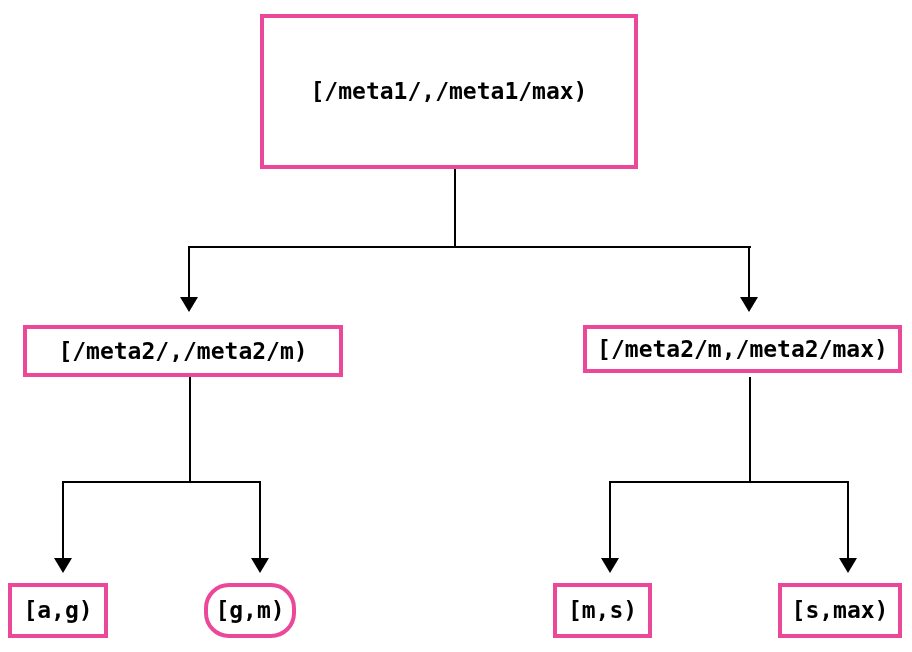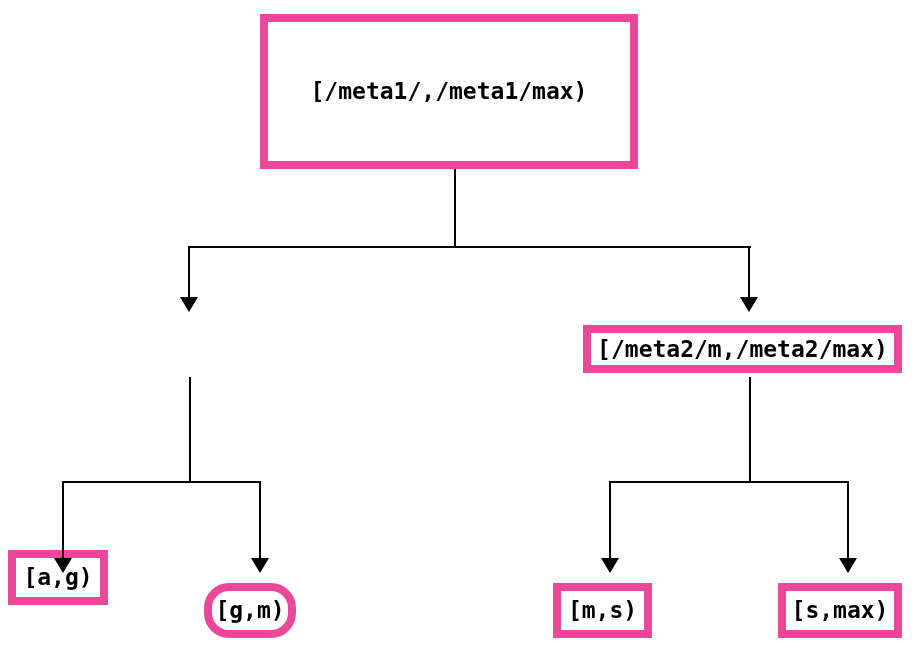--- a/index.html
+++ b/index.html
@@ -11,21 +11,21 @@
     position: relative;
     width: 912px;
     height: 652px;
     background: #ffffff;
     font-family: "DejaVu Sans Mono", monospace;
     overflow: hidden;
   }
   .node {
     position: absolute;
     box-sizing: border-box;
-    border: 8px solid #ec4899;
+    border: 4px solid #ec4899;
     background: #ffffff;
     color: #000000;
     display: flex;
     align-items: center;
     justify-content: center;
     font-size: 23px;
     font-weight: bold;
     white-space: pre;
     line-height: 1;
   }
@@ -45,21 +45,21 @@
     height: 0;
     border-left: 9px solid transparent;
     border-right: 9px solid transparent;
     border-top: 15px solid #000000;
   }
 
   
   #n-root  { left: 260px; top: 14px;  width: 378px; height: 155px; }
   #n-left  { left: 23px;  top: 325px; width: 320px; height: 52px; }
   #n-right { left: 583px; top: 325px; width: 319px; height: 48px; }
-  #n-leaf1 { left: 8px;   top: 550px; width: 100px; height: 55px; }
+  #n-leaf1 { left: 8px;   top: 583px; width: 100px; height: 55px; }
   #n-leaf2 { left: 204px; top: 583px; width: 92px; height: 55px; border-radius: 25px; }
   #n-leaf3 { left: 553px; top: 583px; width: 99px;  height: 55px; }
   #n-leaf4 { left: 778px; top: 583px; width: 124px; height: 55px; }
 
   
   #e-root-stem   { left: 454px; top: 169px; height: 79px; }
   #e-rail-1      { left: 188px; top: 246px; width: 563px; }
   #e-drop-left   { left: 188px; top: 246px; height: 54px; }
   #e-drop-right  { left: 748px; top: 246px; height: 54px; }
   #a-left        { left: 180px; top: 297px; }
@@ -80,20 +80,21 @@
   #e-drop-r2     { left: 847px; top: 481px; height: 78px; }
   #a-leaf3       { left: 601px; top: 558px; }
   #a-leaf4       { left: 839px; top: 558px; }
 </style>
 </head>
 <body>
 
 <div class="canvas">
 
   <div class="node" id="n-root">[/meta1/,/meta1/max)</div>
+  <div class="node" id="n-left">[/meta2/,/meta2/m)</div>
   <div class="node" id="n-right">[/meta2/m,/meta2/max)</div>
   <div class="node" id="n-leaf1">[a,g)</div>
   <div class="node" id="n-leaf2">[g,m)</div>
   <div class="node" id="n-leaf4">[s,max)</div>
   <div class="node" id="n-leaf3">[m,s)</div>
 
   <div class="vl" id="e-root-stem"></div>
   <div class="hl" id="e-rail-1"></div>
   <div class="vl" id="e-drop-left"></div>
   <div class="vl" id="e-drop-right"></div>

